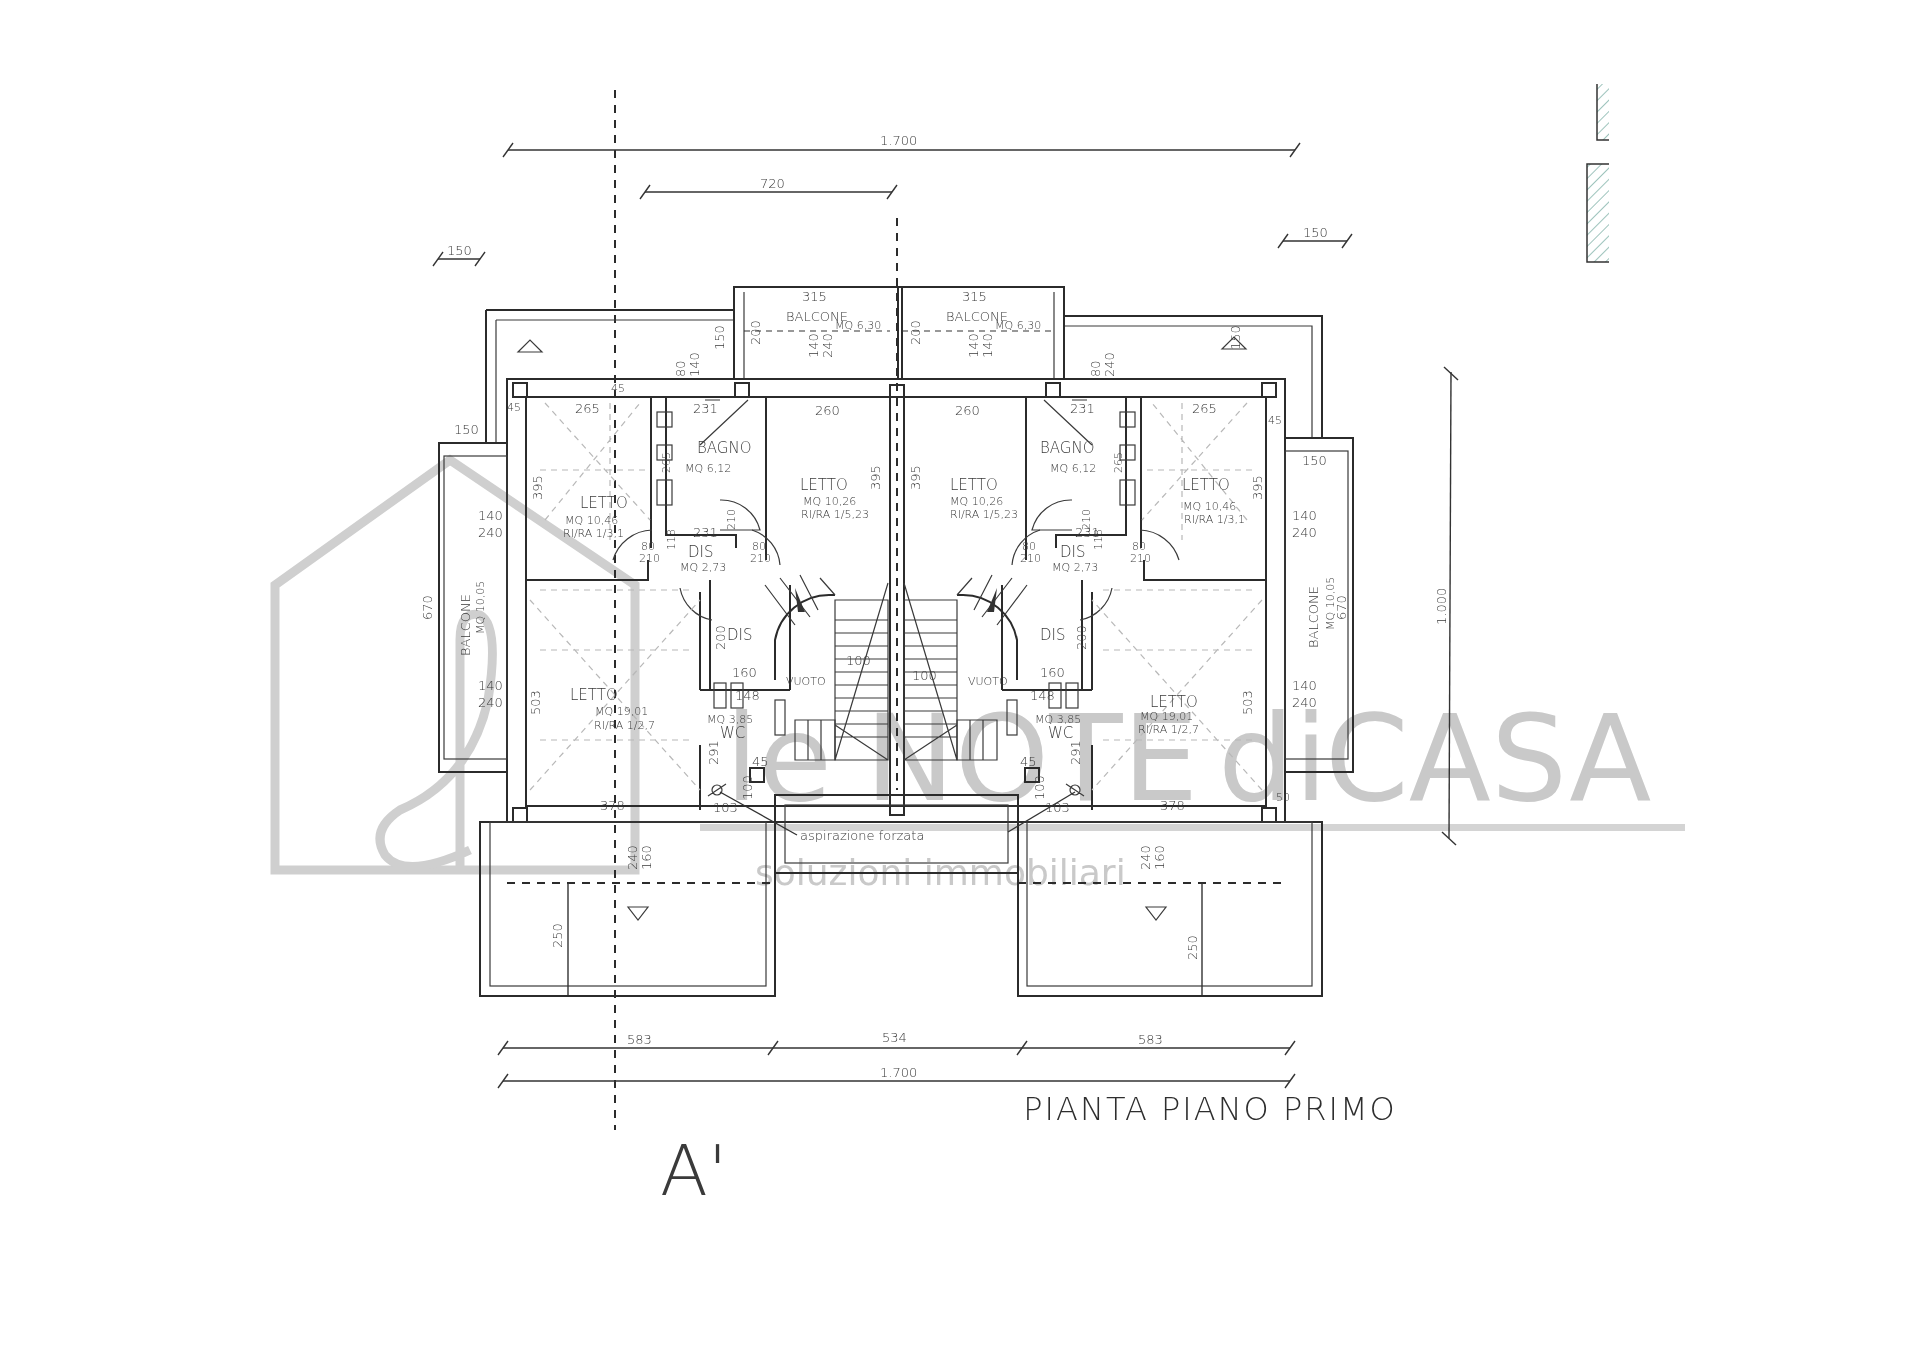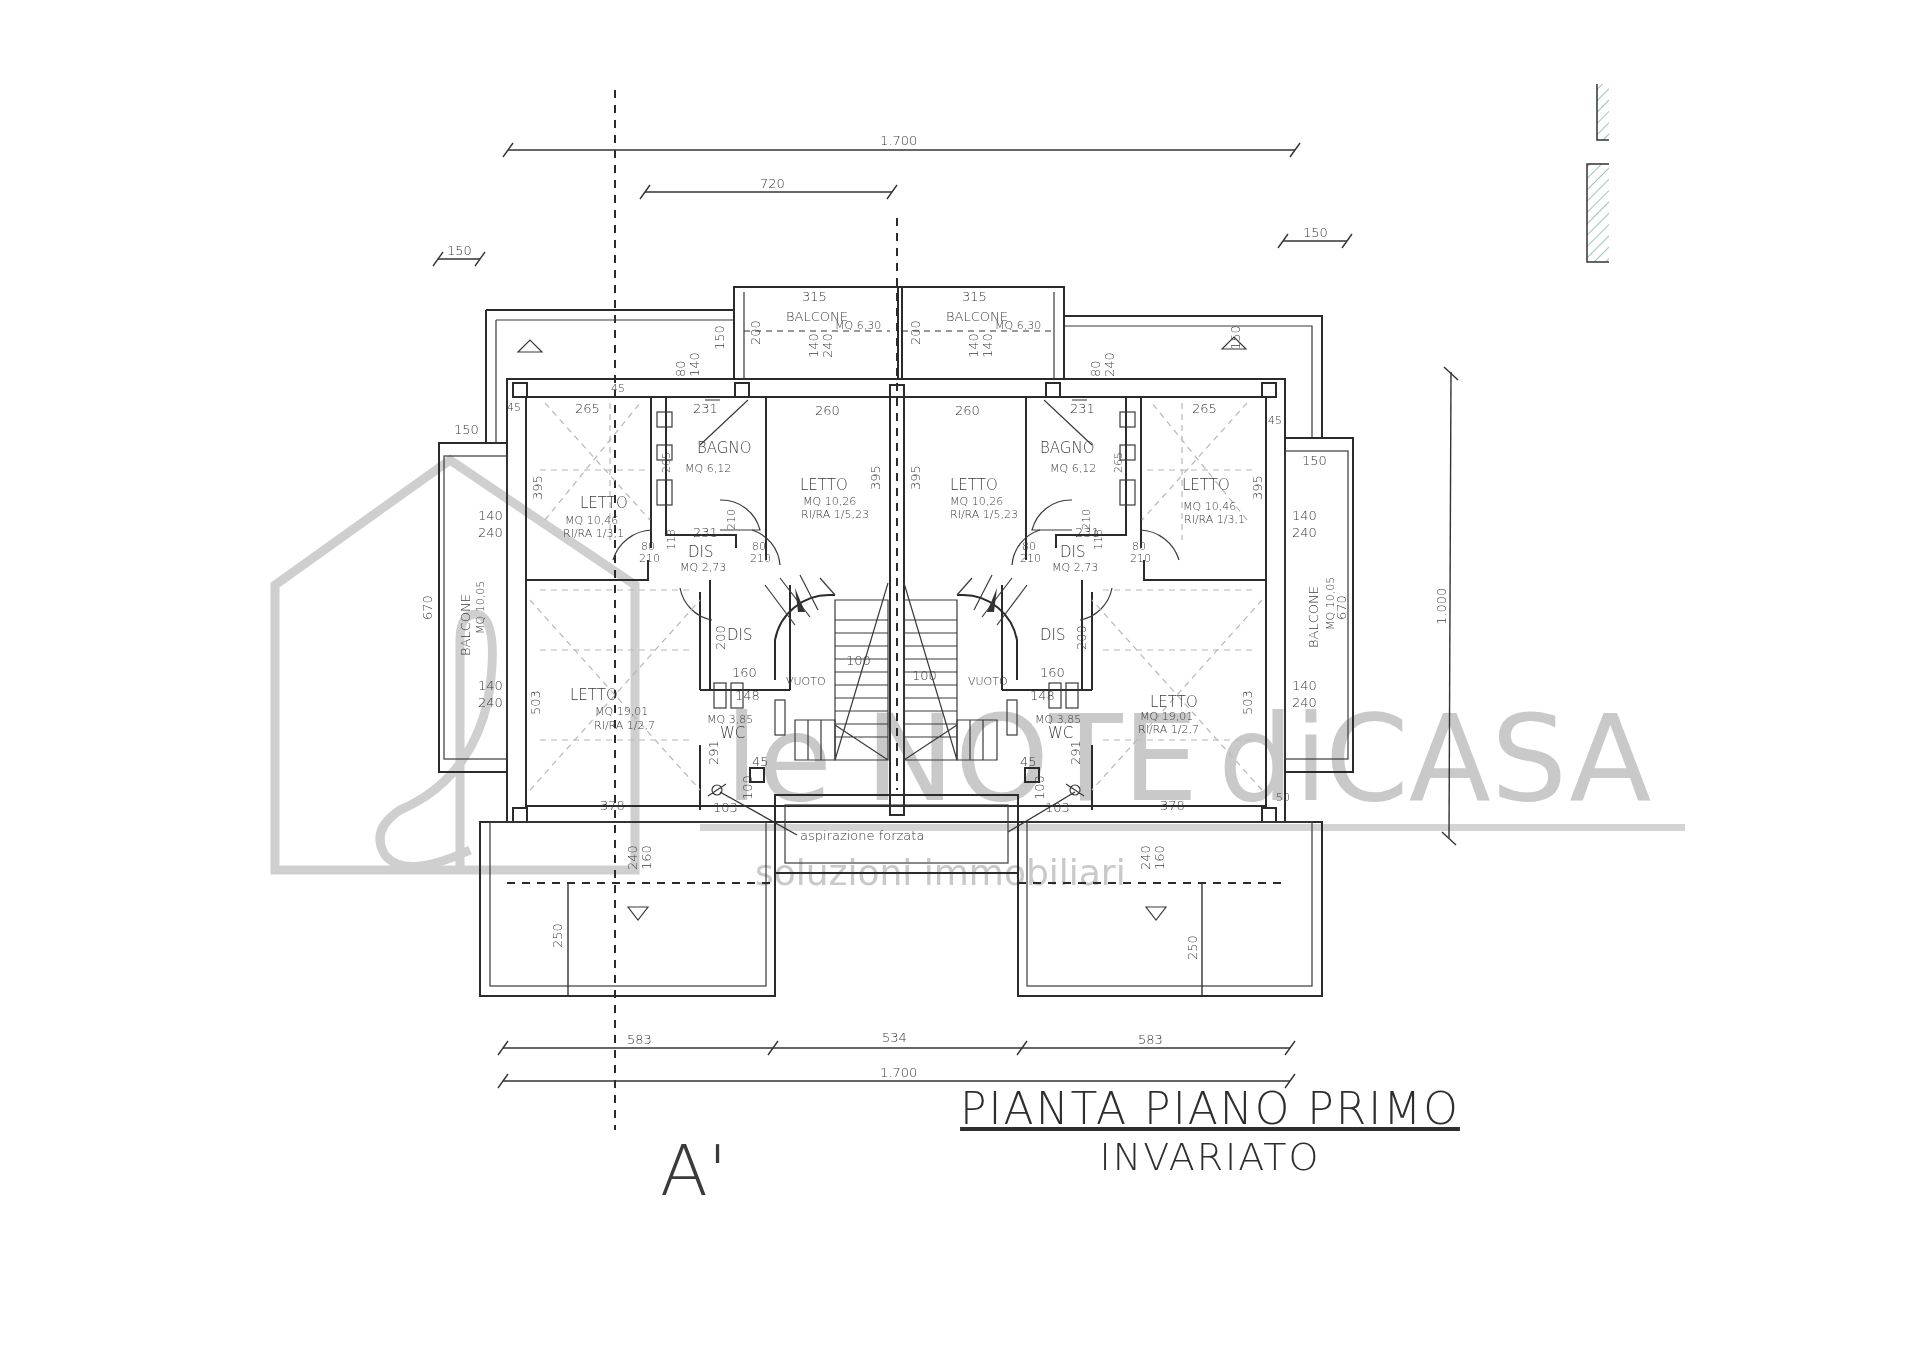--- a/index.html
+++ b/index.html
@@ -364,15 +364,14 @@
     <line class="dim" x1="503" y1="1081" x2="1290" y2="1081"></line>
     <line class="dim" x1="498" y1="1088" x2="508" y2="1074"></line>
     <line class="dim" x1="1285" y1="1088" x2="1295" y2="1074"></line>
     <text class="t tm" x="880" y="1077">1.700</text>
   </g>
 
   <text class="t" x="660" y="1195" font-size="70" font-weight="300">A'</text>
 </svg>
 
 <div class="title" style="left:960px; top:1085px; width:500px;">
-  <div style="font-size:44px; line-height:48px;text-decoration:underline;">PIANTA PIANO PRIMO</div>
-  <div style="font-size:38px; line-height:48px;">INVARIATO</div>
+  <div style="font-size:32px; line-height:48px;">PIANTA PIANO PRIMO</div>
 </div>
 
 </body></html>

